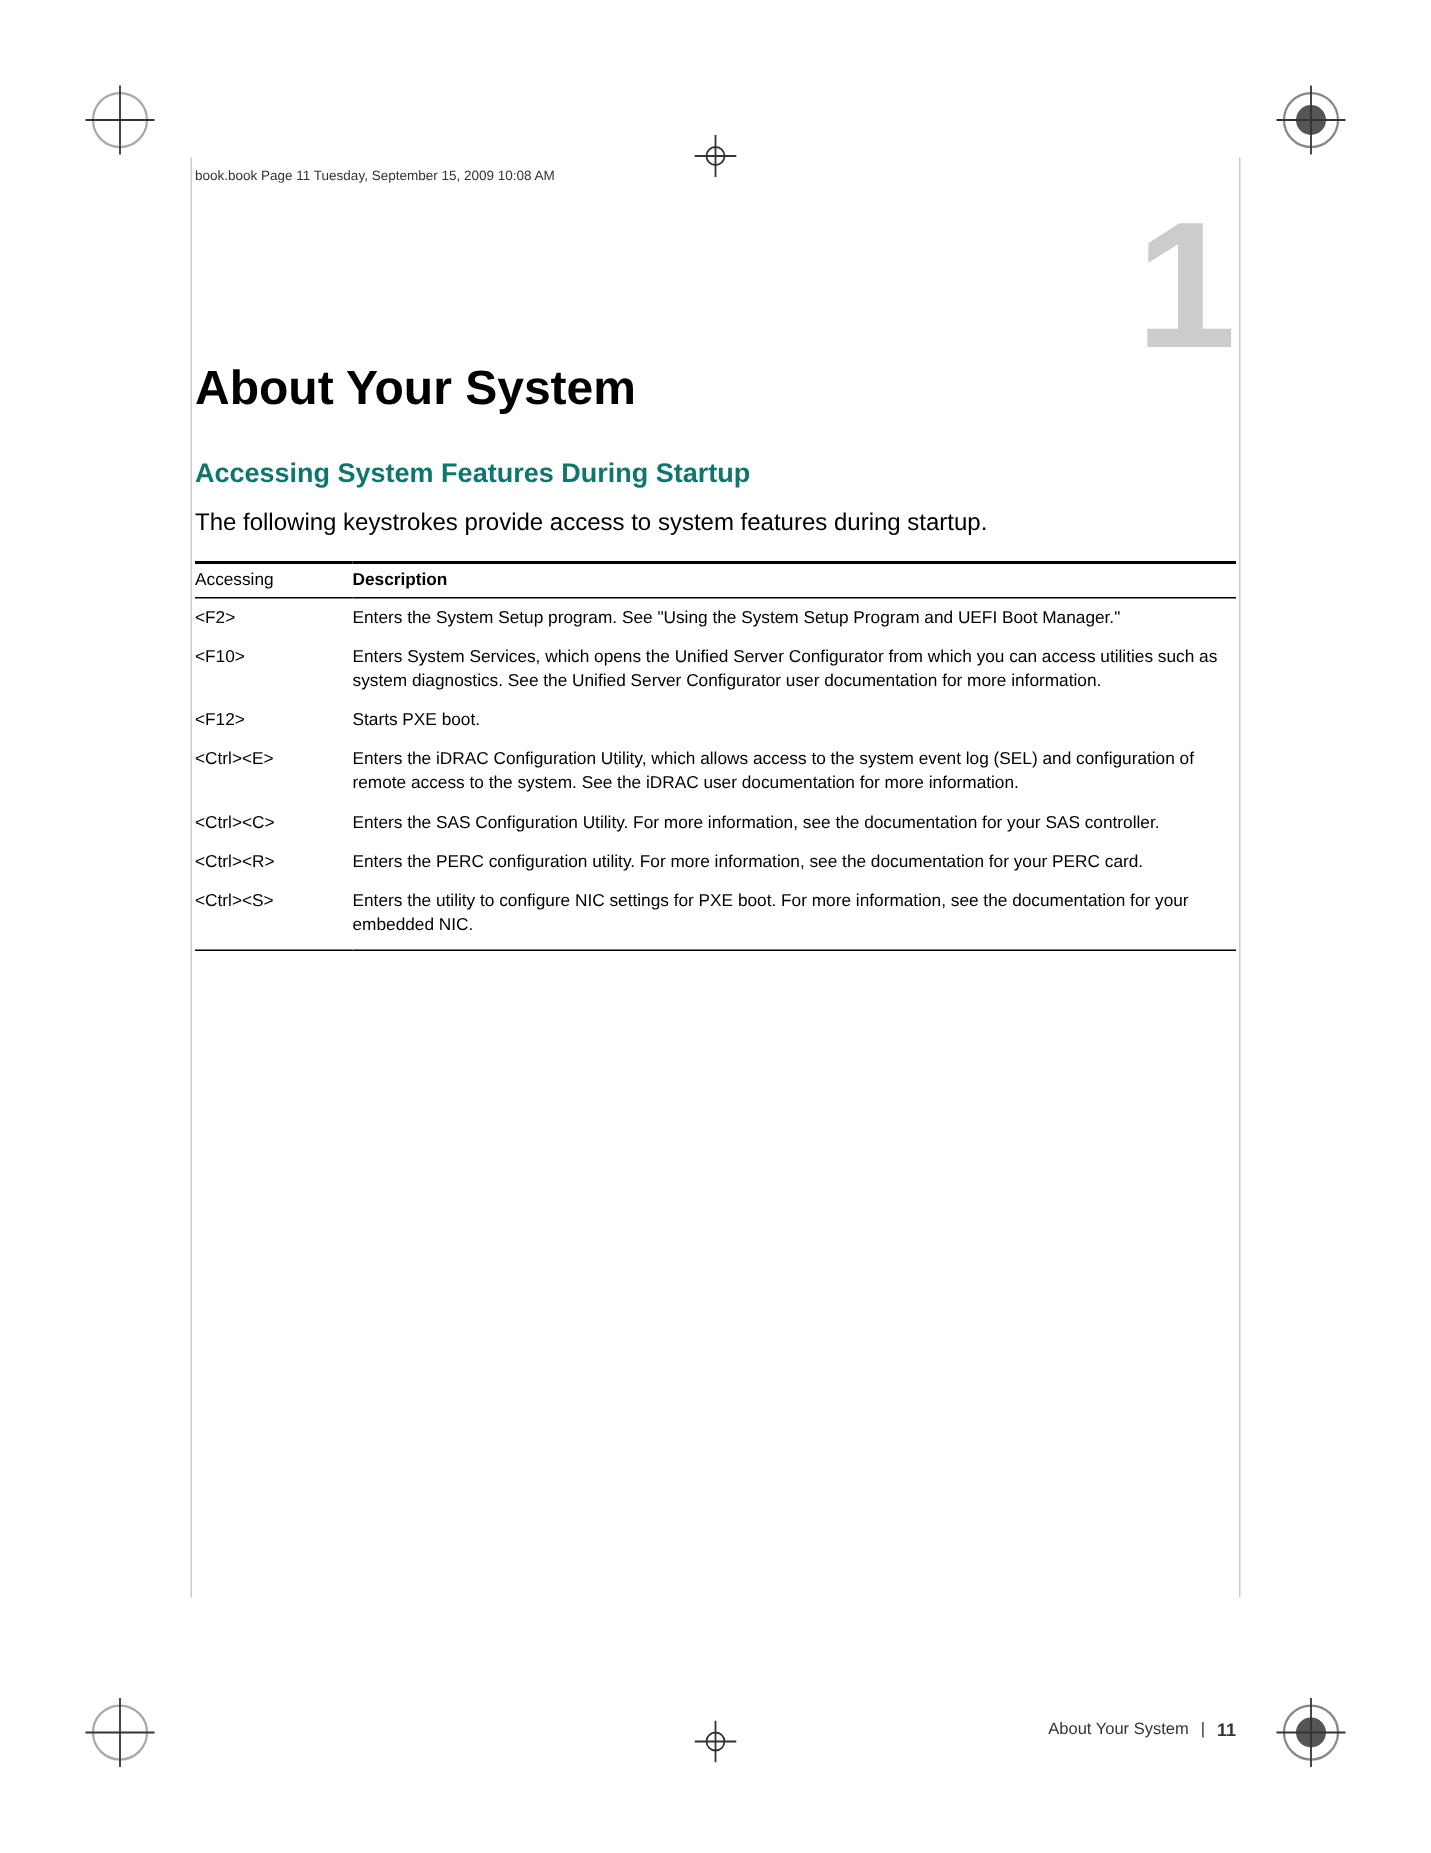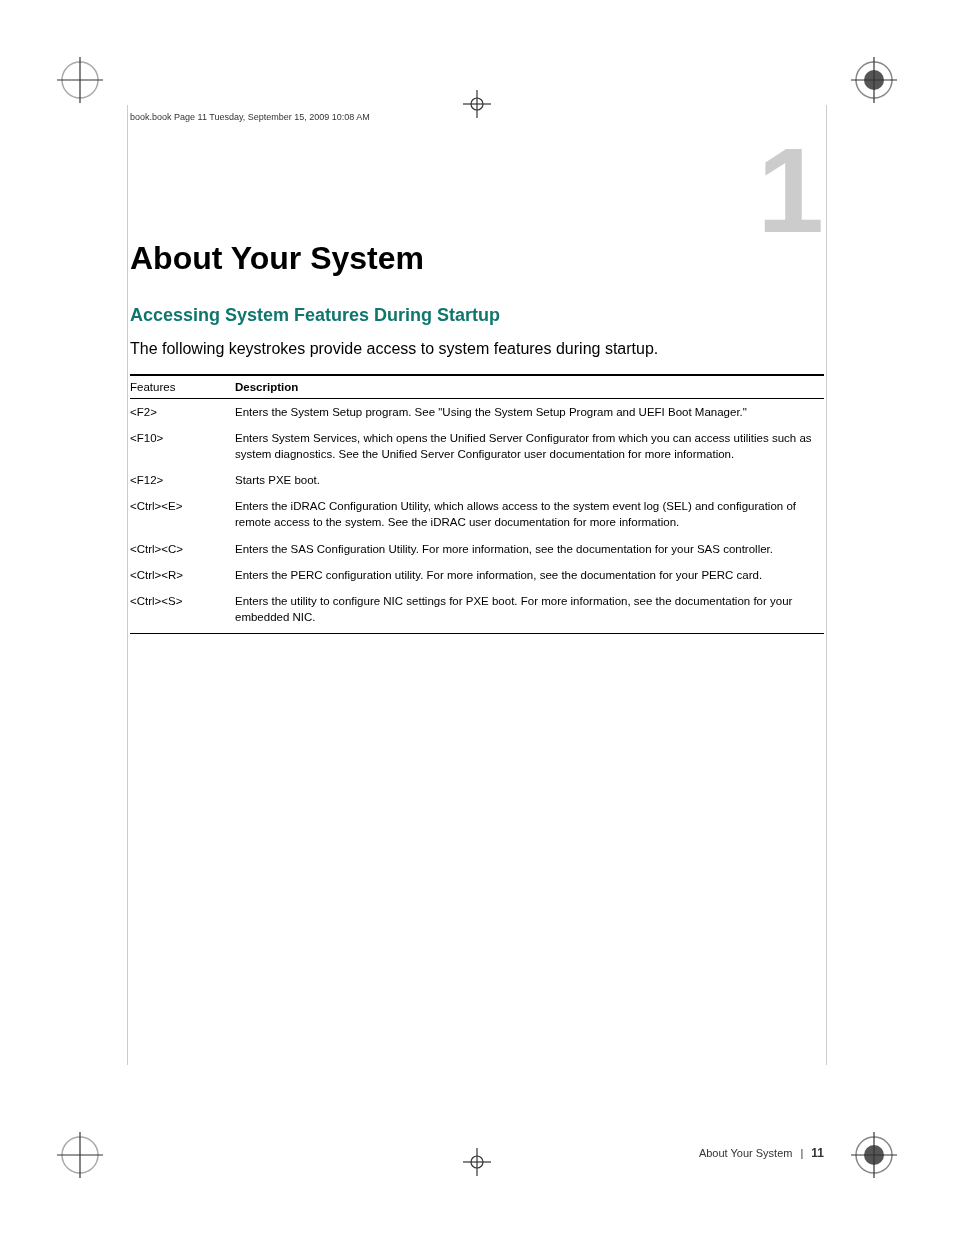--- a/index.html
+++ b/index.html
@@ -259,21 +259,21 @@
 
     <h1 class="chapter-title">About Your System</h1>
 
     <h2 class="section-title">Accessing System Features During Startup</h2>
 
     <p class="intro-text">The following keystrokes provide access to system features during startup.</p>
 
     <table class="keystroke-table">
       <thead>
         <tr>
-          <th class="col-key">Features</th>
+          <th class="col-key">Accessing</th>
           <th class="col-desc">Description</th>
         </tr>
       </thead>
       <tbody id="table-body">
       <tr>
             <td class="col-key">&lt;F2&gt;</td>
             <td class="col-desc">Enters the System Setup program. See "Using the System Setup Program and UEFI Boot Manager."</td>
           </tr>
           <tr>
             <td class="col-key">&lt;F10&gt;</td>

